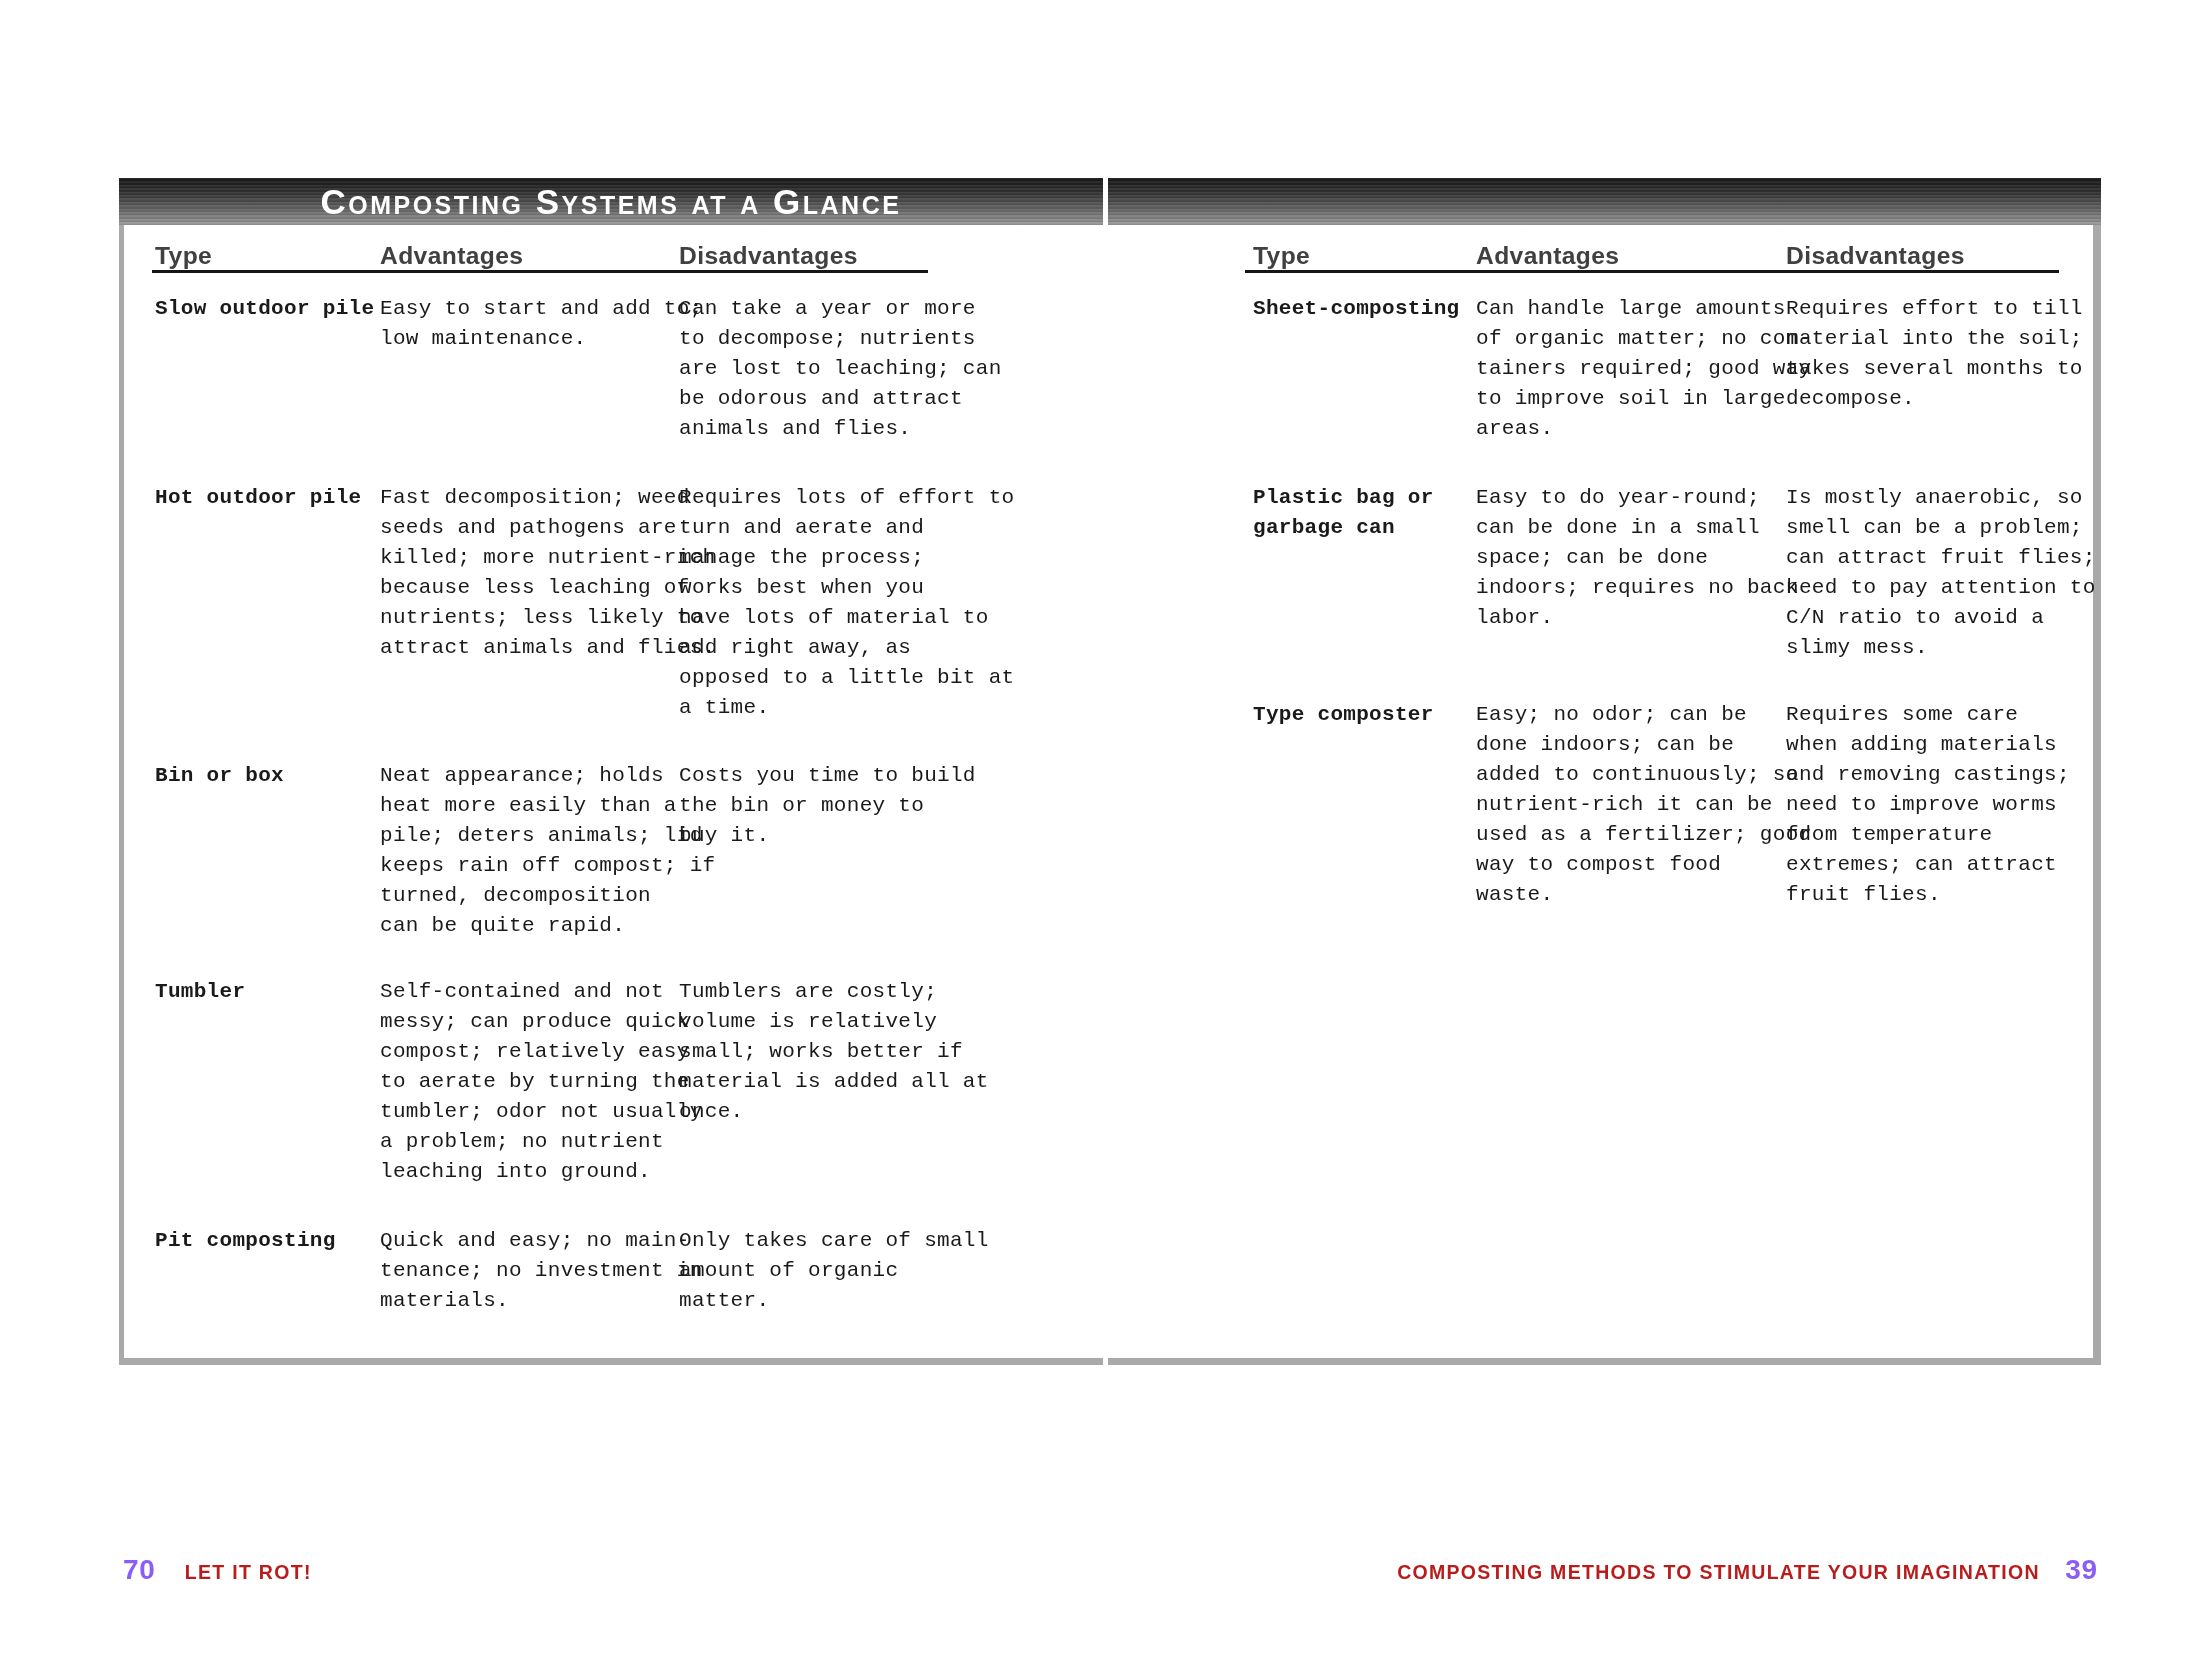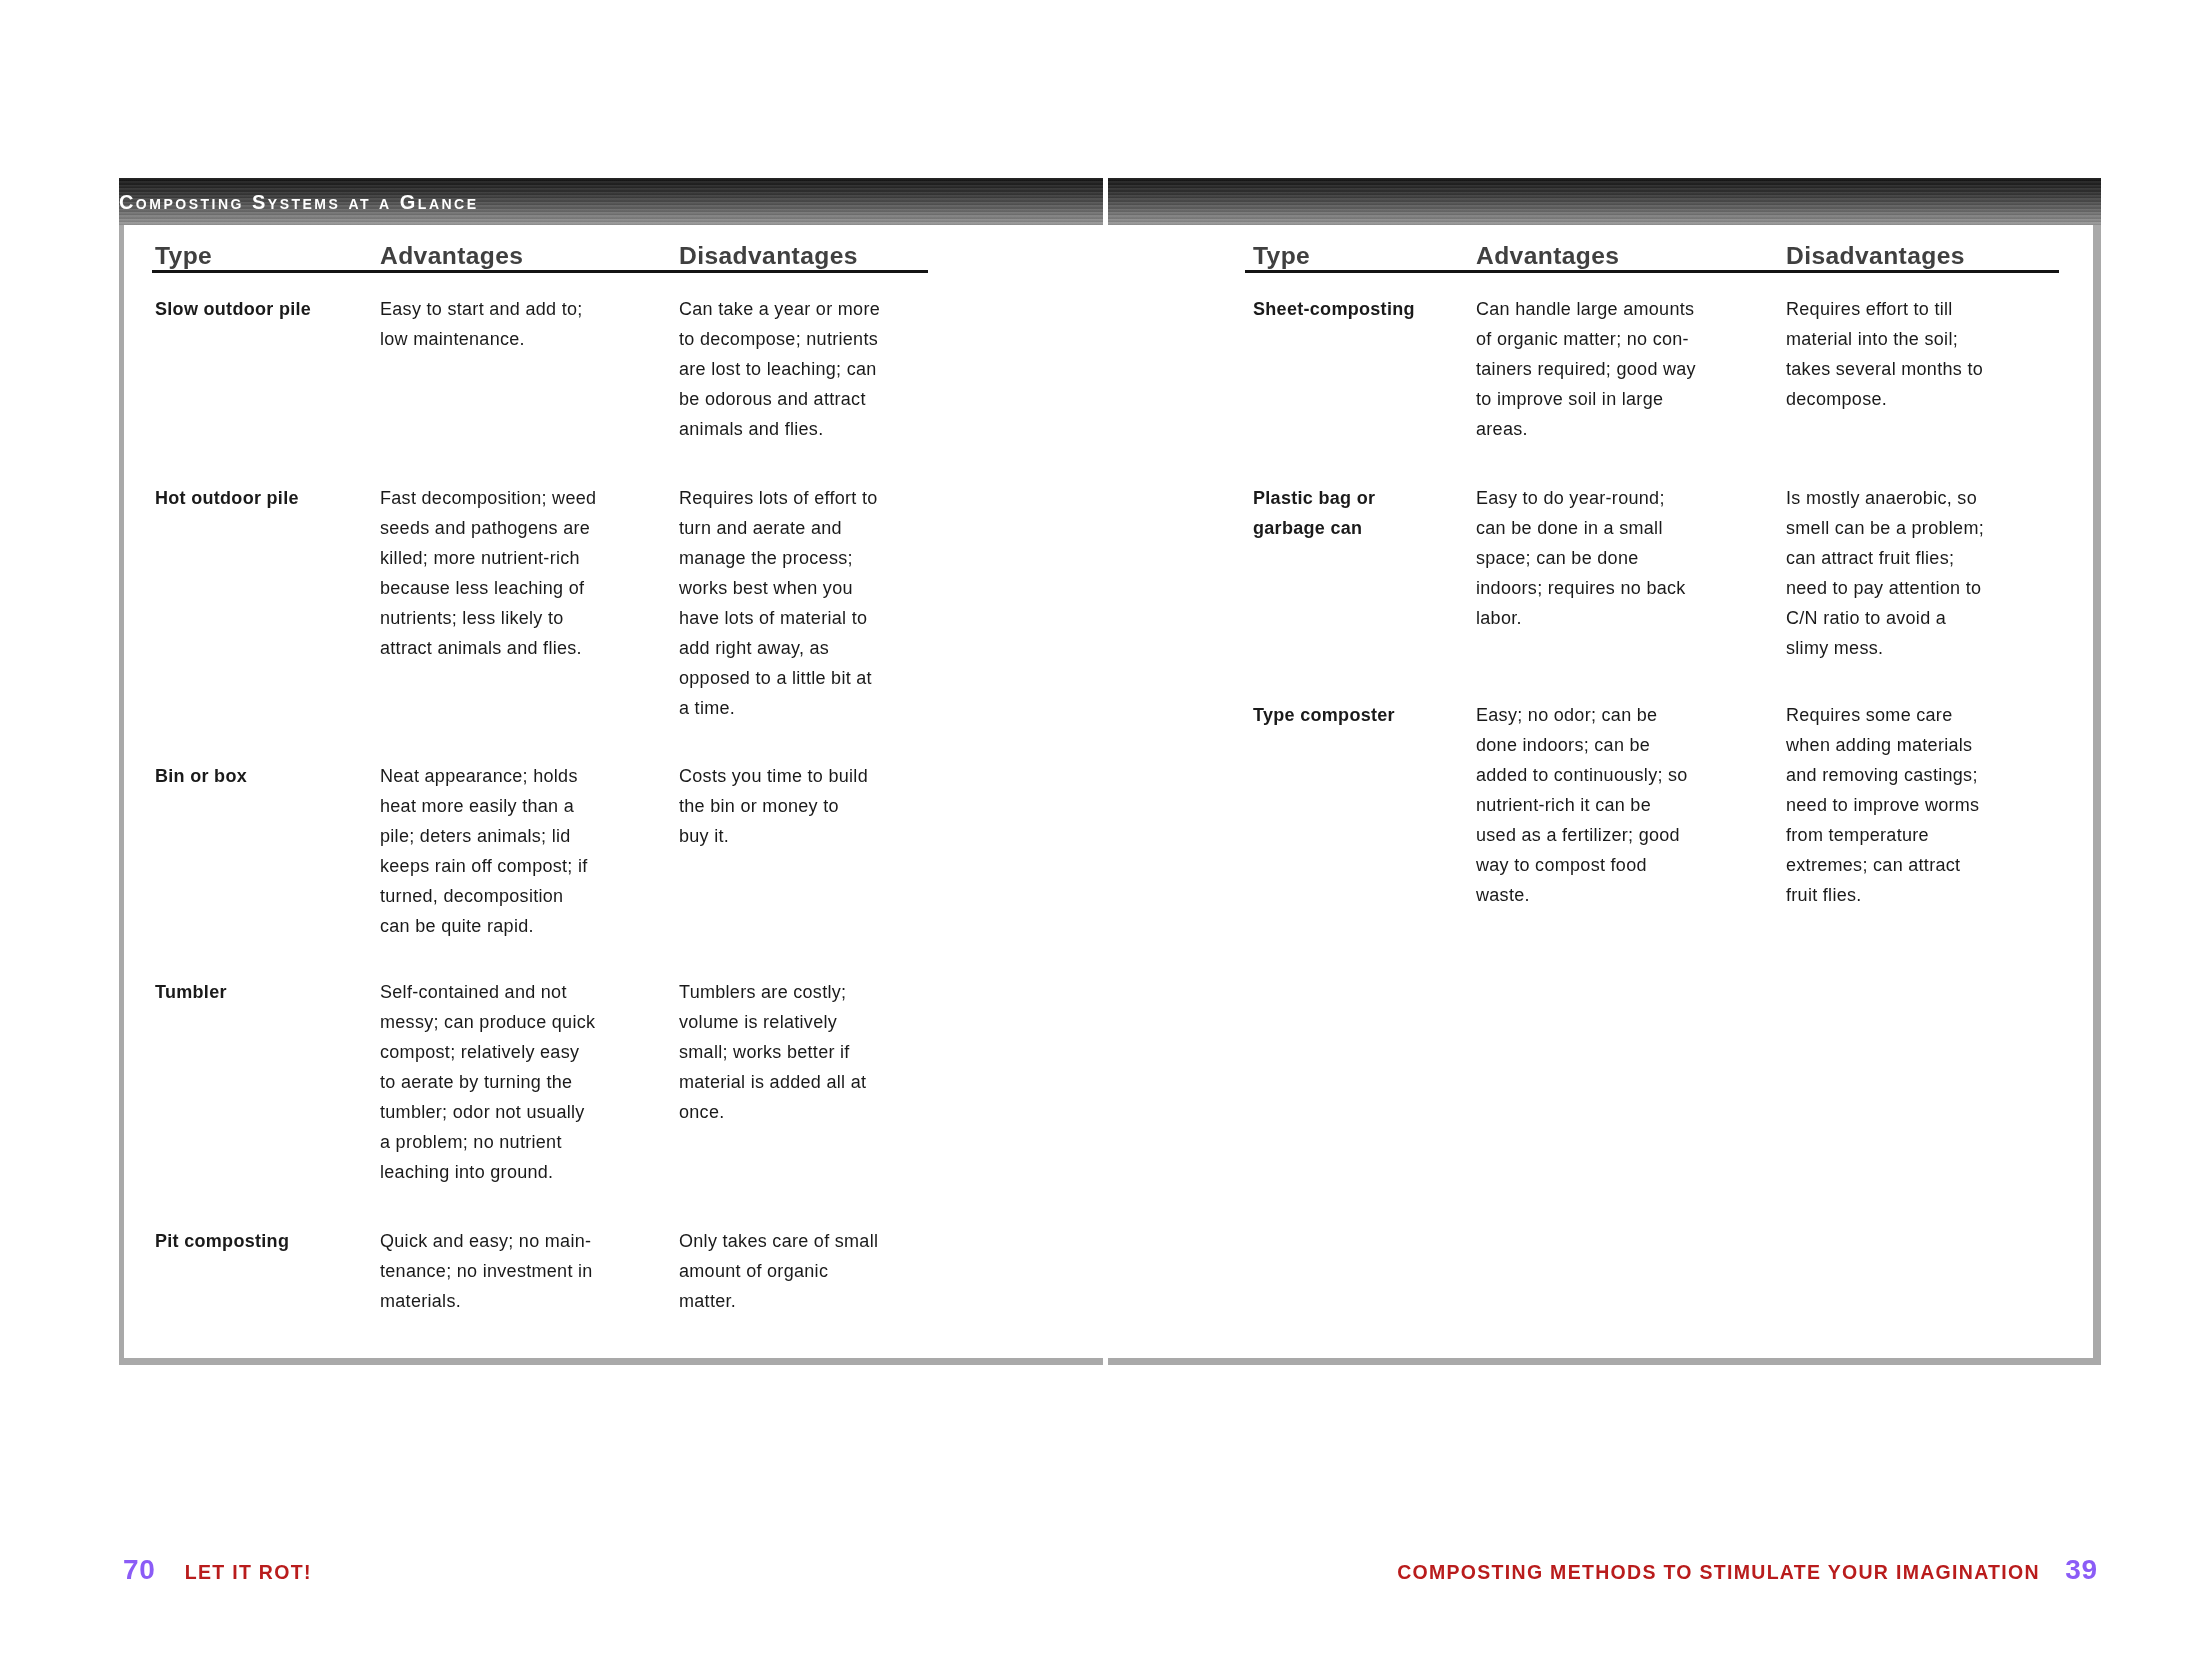--- a/index.html
+++ b/index.html
@@ -21,45 +21,46 @@
     background:
       repeating-linear-gradient(to bottom,
         rgba(255,255,255,0.07) 0px, rgba(255,255,255,0.07) 0.8px,
         rgba(0,0,0,0.10) 2.5px, rgba(0,0,0,0.10) 3.4px),
       linear-gradient(to bottom, #141414 0%, #3c3c3c 38%, #6f6f6f 72%, #9c9c9c 100%);
   }
   .page-left  .banner { left: -5.1px; width: 984px; }
   .page-right .banner { left: 0;    width: 993px; }
   .banner-title {
     margin: 0; 
-    font-size: 20px; font-weight: bold; font-variant: small-caps;
+    font-size: 35px; font-weight: bold; font-variant: small-caps;
     letter-spacing: 2.5px; line-height: 48px; color: #ffffff;
     white-space: nowrap;
+    text-align: center;
   }
 
   
   .colhead {
     position: absolute; top: 64px;
     font-weight: bold; font-size: 24.6px; letter-spacing: 0.4px; color: #404040;
     white-space: nowrap;
   }
   .rule { position: absolute; top: 92px; height: 3.4px; background: #141414; }
   .page-left  .rule { left: 28px;  width: 776px; }
   .page-right .rule { left: 137px; width: 814px; }
 
   
   .page-left  .c1 { left: 31px; }  .page-left  .c2 { left: 256px; } .page-left  .c3 { left: 555px; }
   .page-right .c1 { left: 145px; } .page-right .c2 { left: 368px; } .page-right .c3 { left: 678px; }
 
   
   .row { position: absolute; left: 0; width: 100%; height: 0; overflow: visible; }
   .cell {
     position: absolute; top: 0;
-    font-family: Liberation Sans, sans-serif;
-    font-size: 18px; line-height: 30px; letter-spacing: 0.3px;
+    font-family: Liberation Mono, monospace;
+    font-size: 21px; line-height: 30px; letter-spacing: 0.3px;
     white-space: pre; color: #1a1a1a;
   }
   .cell.type { font-weight: bold; }
 
   
   .footer { position: absolute; display: flex; align-items: baseline; }
   .footer-left  { left: 123px;  top: 1554px; gap: 29px; }
   .footer-right { right: 107px; top: 1554px; gap: 25.4px; justify-content: flex-end; }
   .pagenum { font-size: 28px; font-weight: bold; letter-spacing: 0.8px; color: #8b5cf6; }
   .runhead { font-size: 19.5px; font-weight: bold; letter-spacing: 1.3px; color: #b91c1c; white-space: nowrap; }

